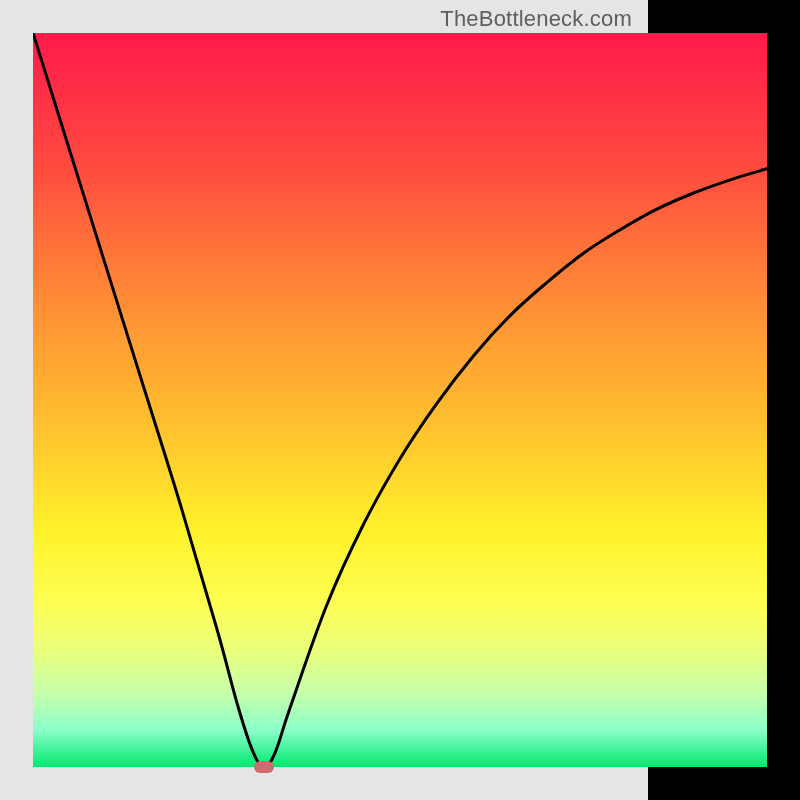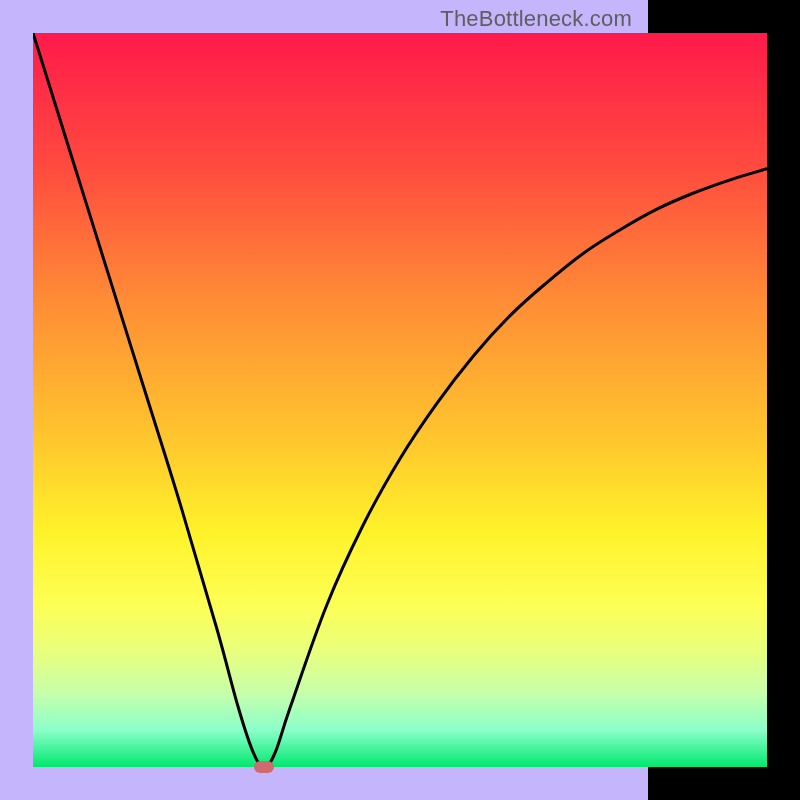--- a/index.html
+++ b/index.html
@@ -10,21 +10,21 @@
     background: #000;
     overflow: hidden;
     font-family: Arial, Helvetica, sans-serif;
   }
   .frame {
     position: absolute;
     left: 0;
     top: 0;
     width: 648px;
     height: 800px;
-    background: #c4b5fd;
+    background: #e5e5e5;
   }
   .plot-area {
     position: absolute;
     left: 33px;
     top: 33px;
     width: 734px;
     height: 734px;
   }
   .gradient-bg {
     position: absolute;

